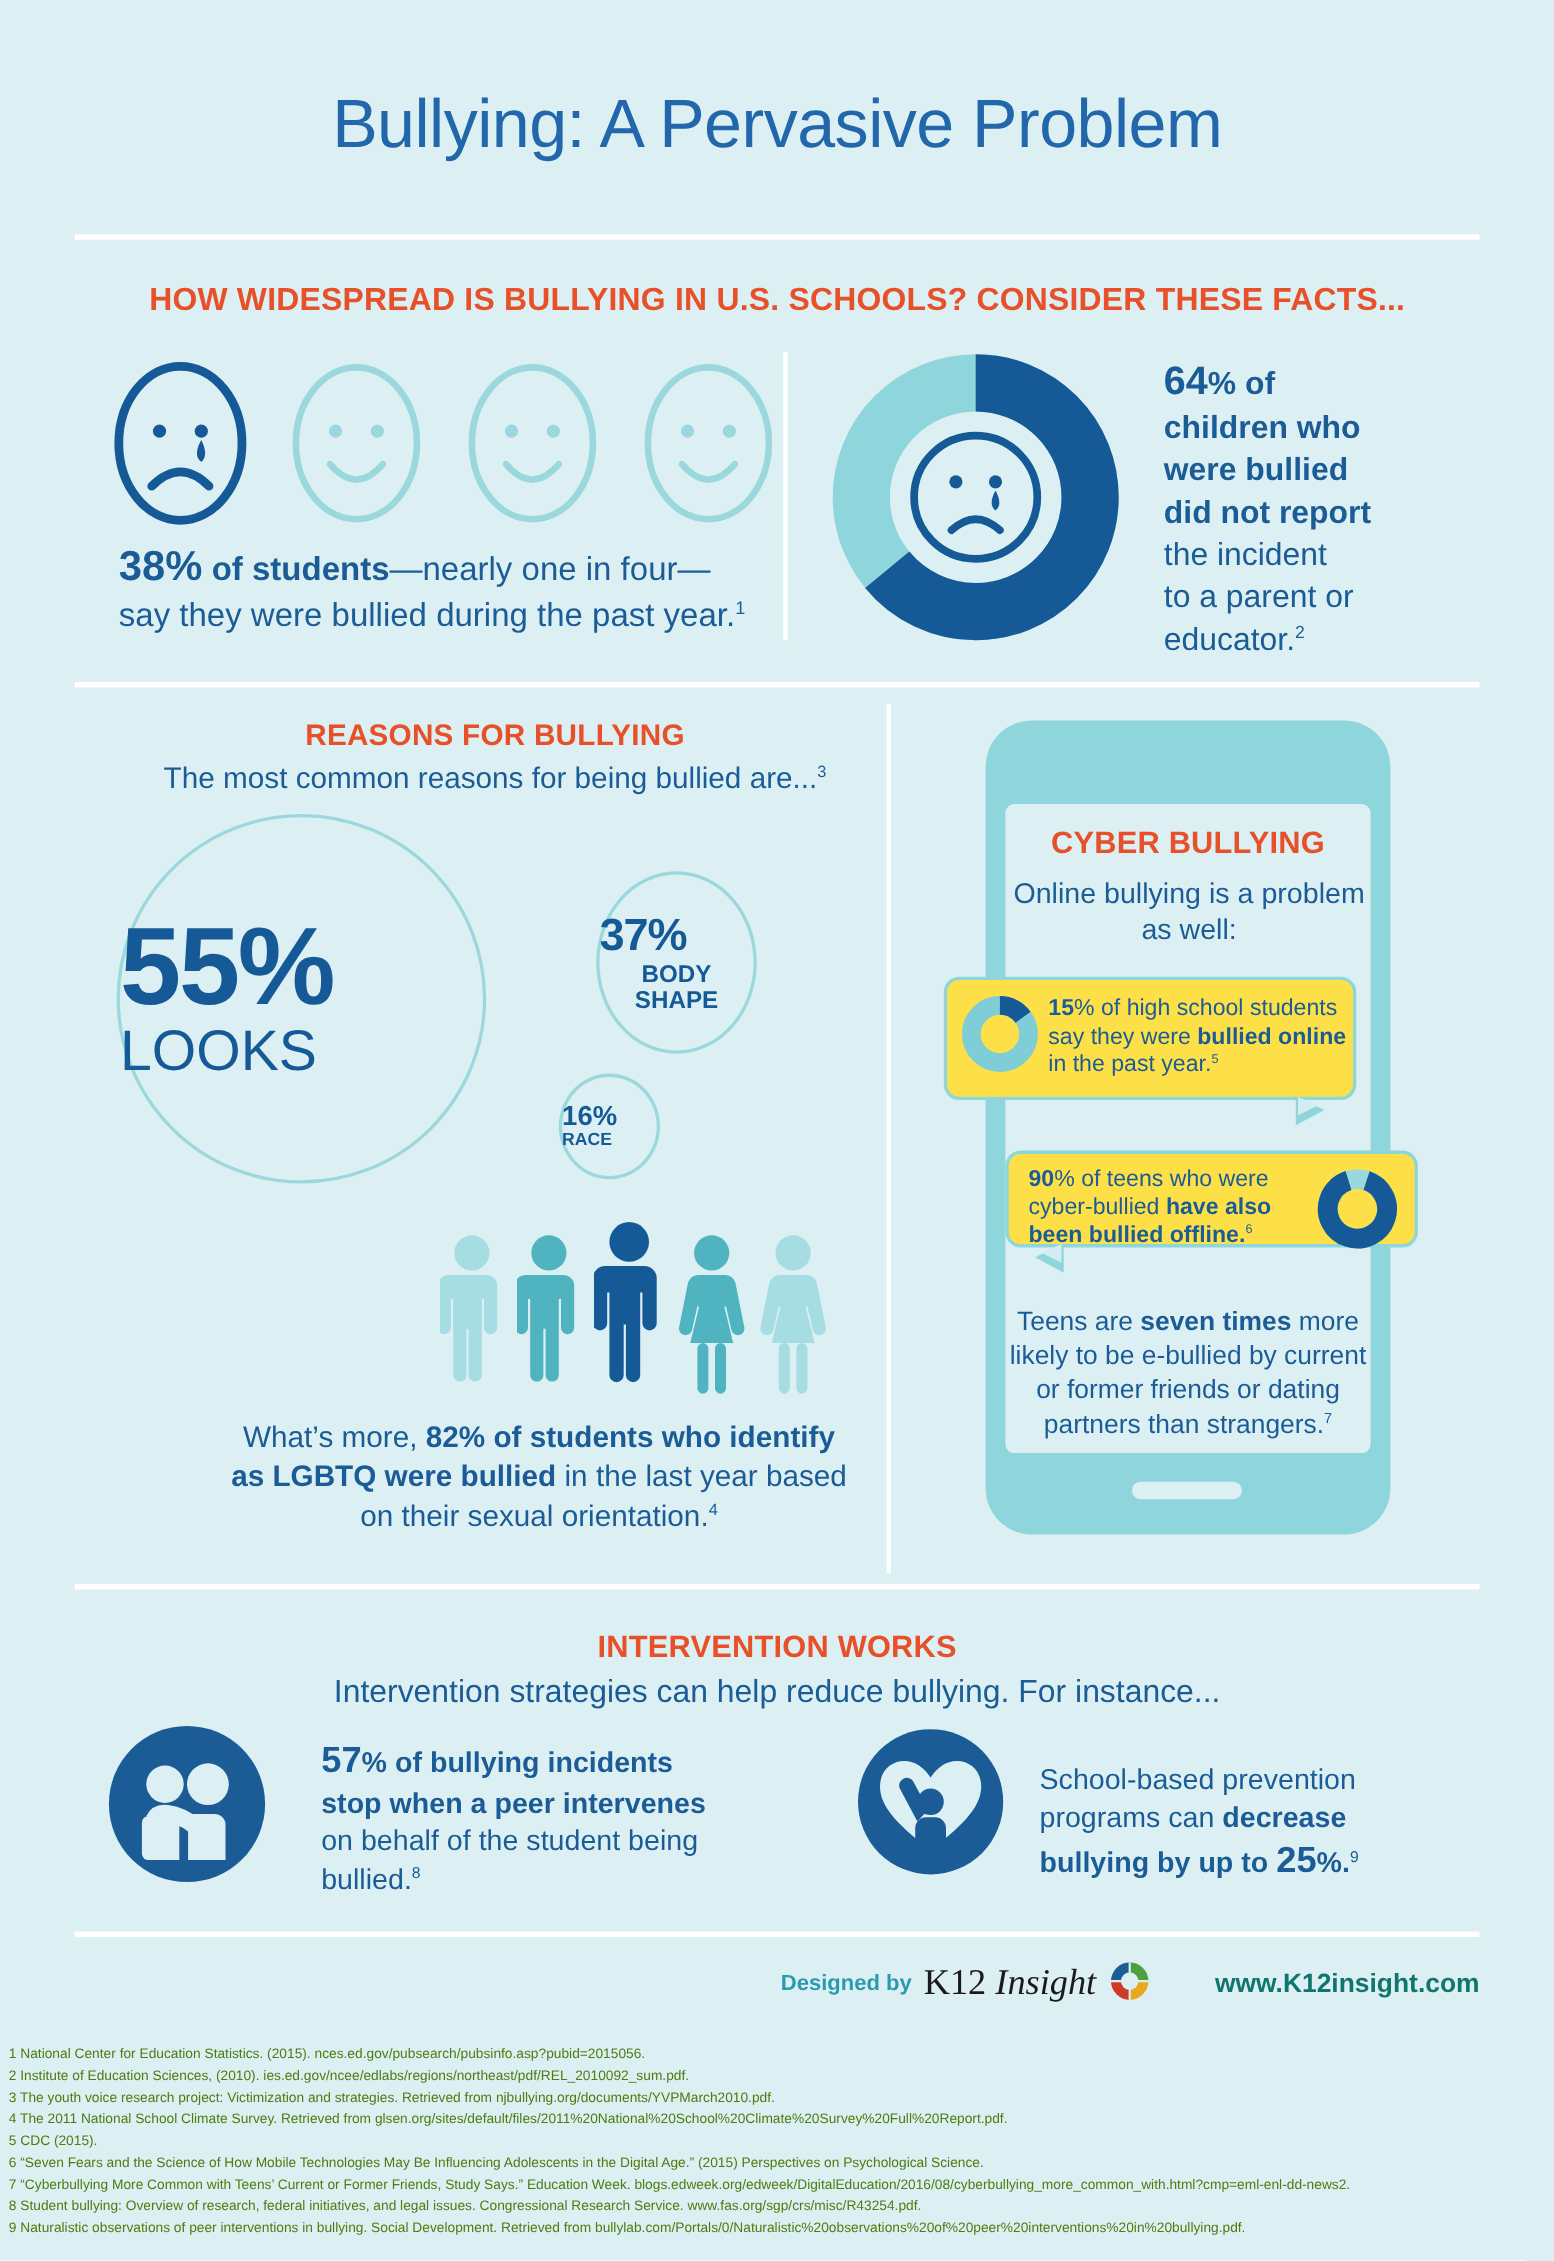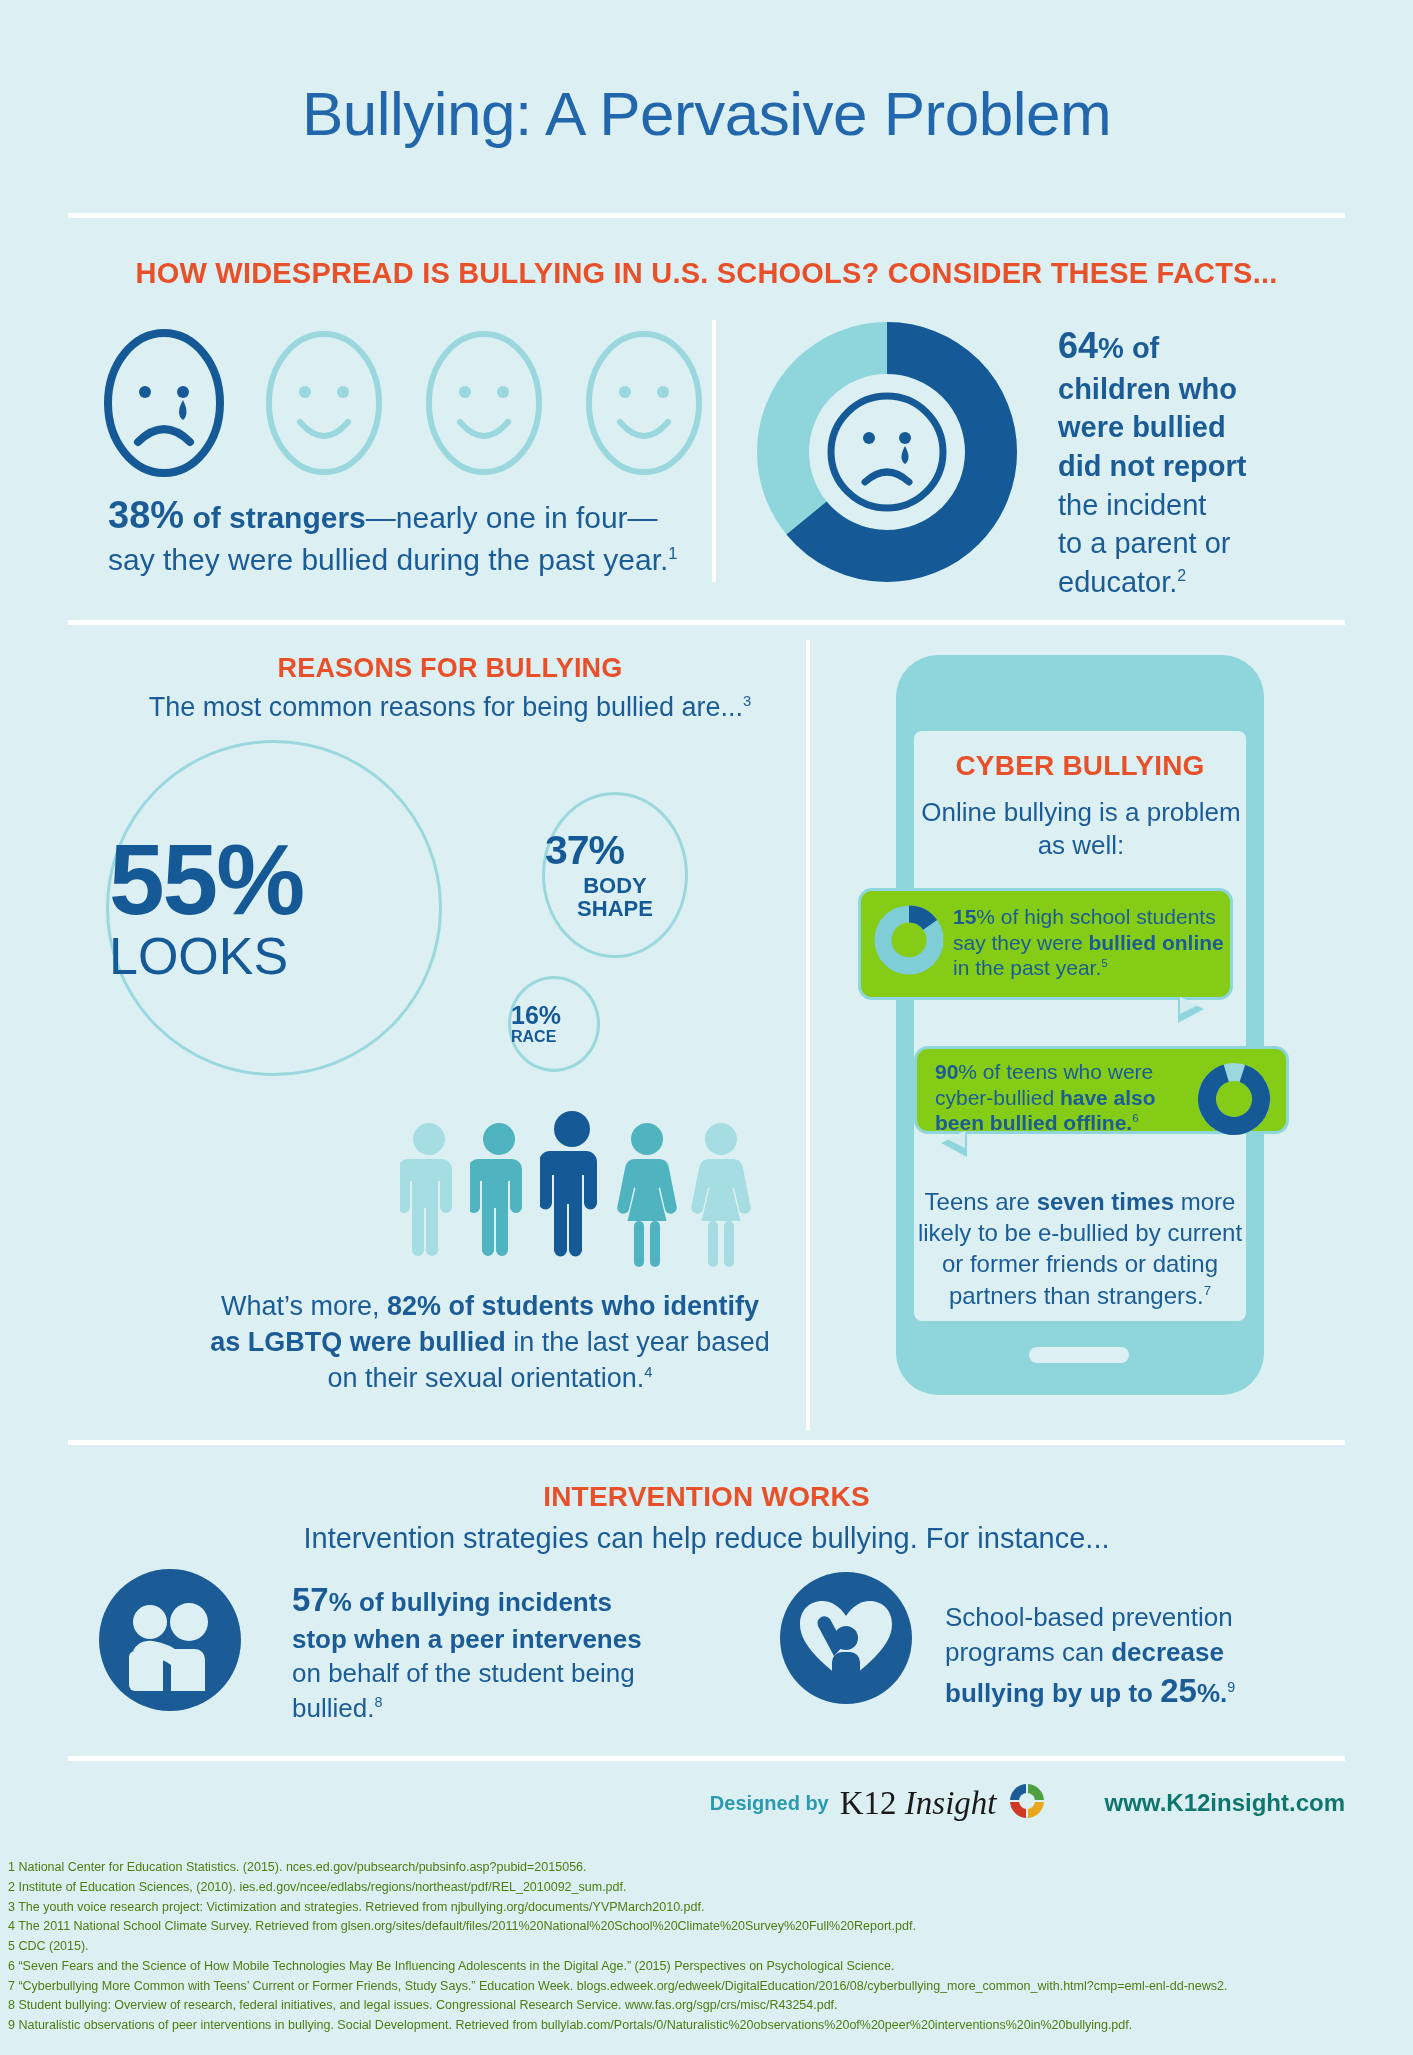--- a/index.html
+++ b/index.html
@@ -182,21 +182,21 @@
     letter-spacing: .2px;
   }
   #cyber-sub {
     position: absolute;
     left: 916px; top: 796px; width: 330px;
     text-align: center;
     font-size: 26px; color: #1b5c97; line-height: 1.28;
   }
   .speech {
     position: absolute;
-    background: #84cc16;
+    background: #fde047;
     border: 3px solid #8ed6dc;
     box-sizing: border-box;
     border-radius: 14px;
     color: #1b5c97;
   }
   #speech15 {
     left: 858px; top: 888px; width: 375px; height: 112px;
   }
   #speech15-txt {
     position: absolute;
@@ -350,21 +350,21 @@
       <svg width="128" height="155" viewBox="0 0 128 155">
         <ellipse cx="64" cy="77" rx="55" ry="69" fill="none" stroke="#9ad8de" stroke-width="6"></ellipse>
         <circle cx="45" cy="66" r="6" fill="#9ad8de"></circle>
         <circle cx="83" cy="66" r="6" fill="#9ad8de"></circle>
         <path d="M40 96 q24 28 48 0" fill="none" stroke="#9ad8de" stroke-width="6" stroke-linecap="round"></path>
       </svg>
     </span>
   </div>
 
   <div id="stat-22">
-    <span class="big bold">38</span><span class="big bold">%</span><span class="bold"> of strangers</span><span>—nearly one in four—</span><br>
+    <span class="big bold">38</span><span class="big bold">%</span><span class="bold"> of students</span><span>—nearly one in four—</span><br>
     <span>say they were bullied during the past year.</span><span class="sup">1</span>
   </div>
 
   <div id="vdiv1"></div>
 
   <div id="donut64">
     <svg width="264" height="264" viewBox="0 0 264 264">
 
       <circle cx="132" cy="132" r="104" fill="none" stroke="#8ed6dc" stroke-width="52"></circle>
 

